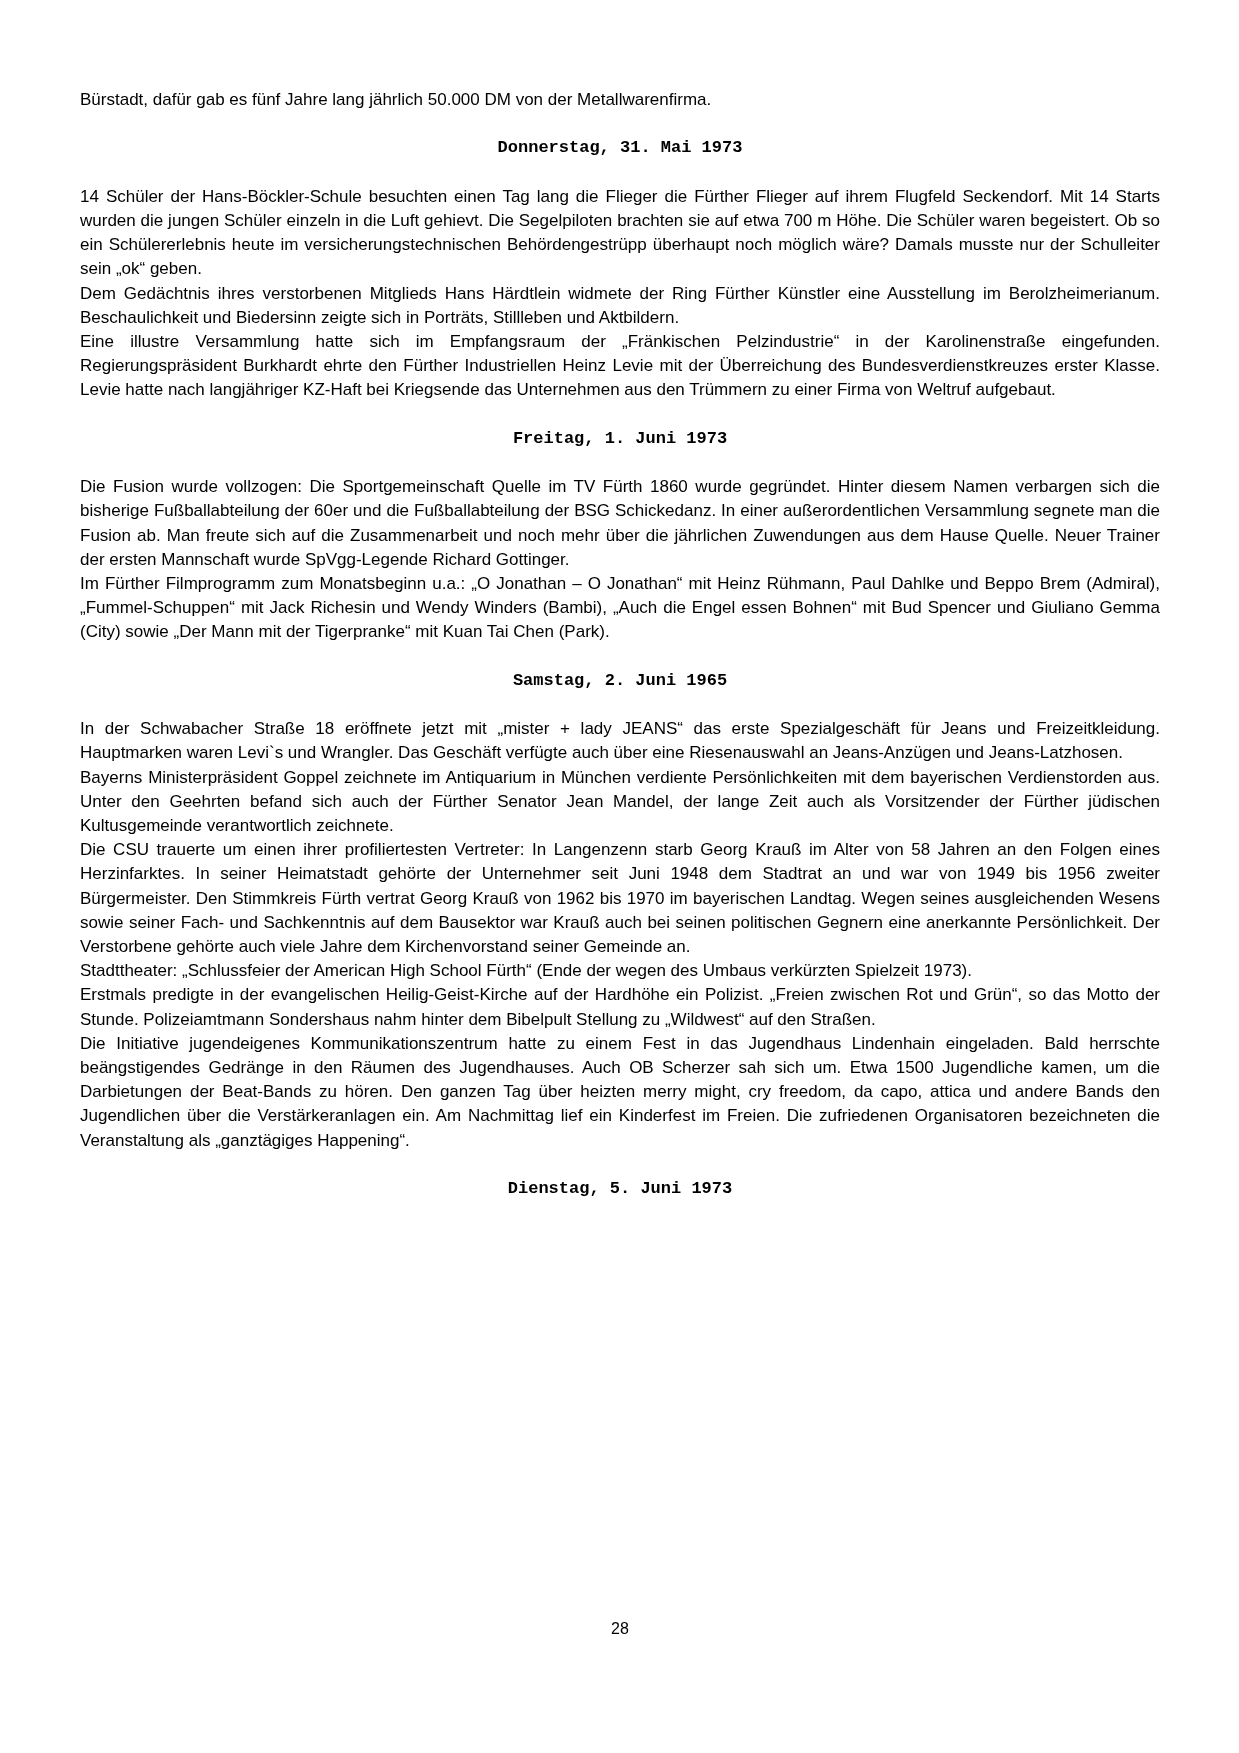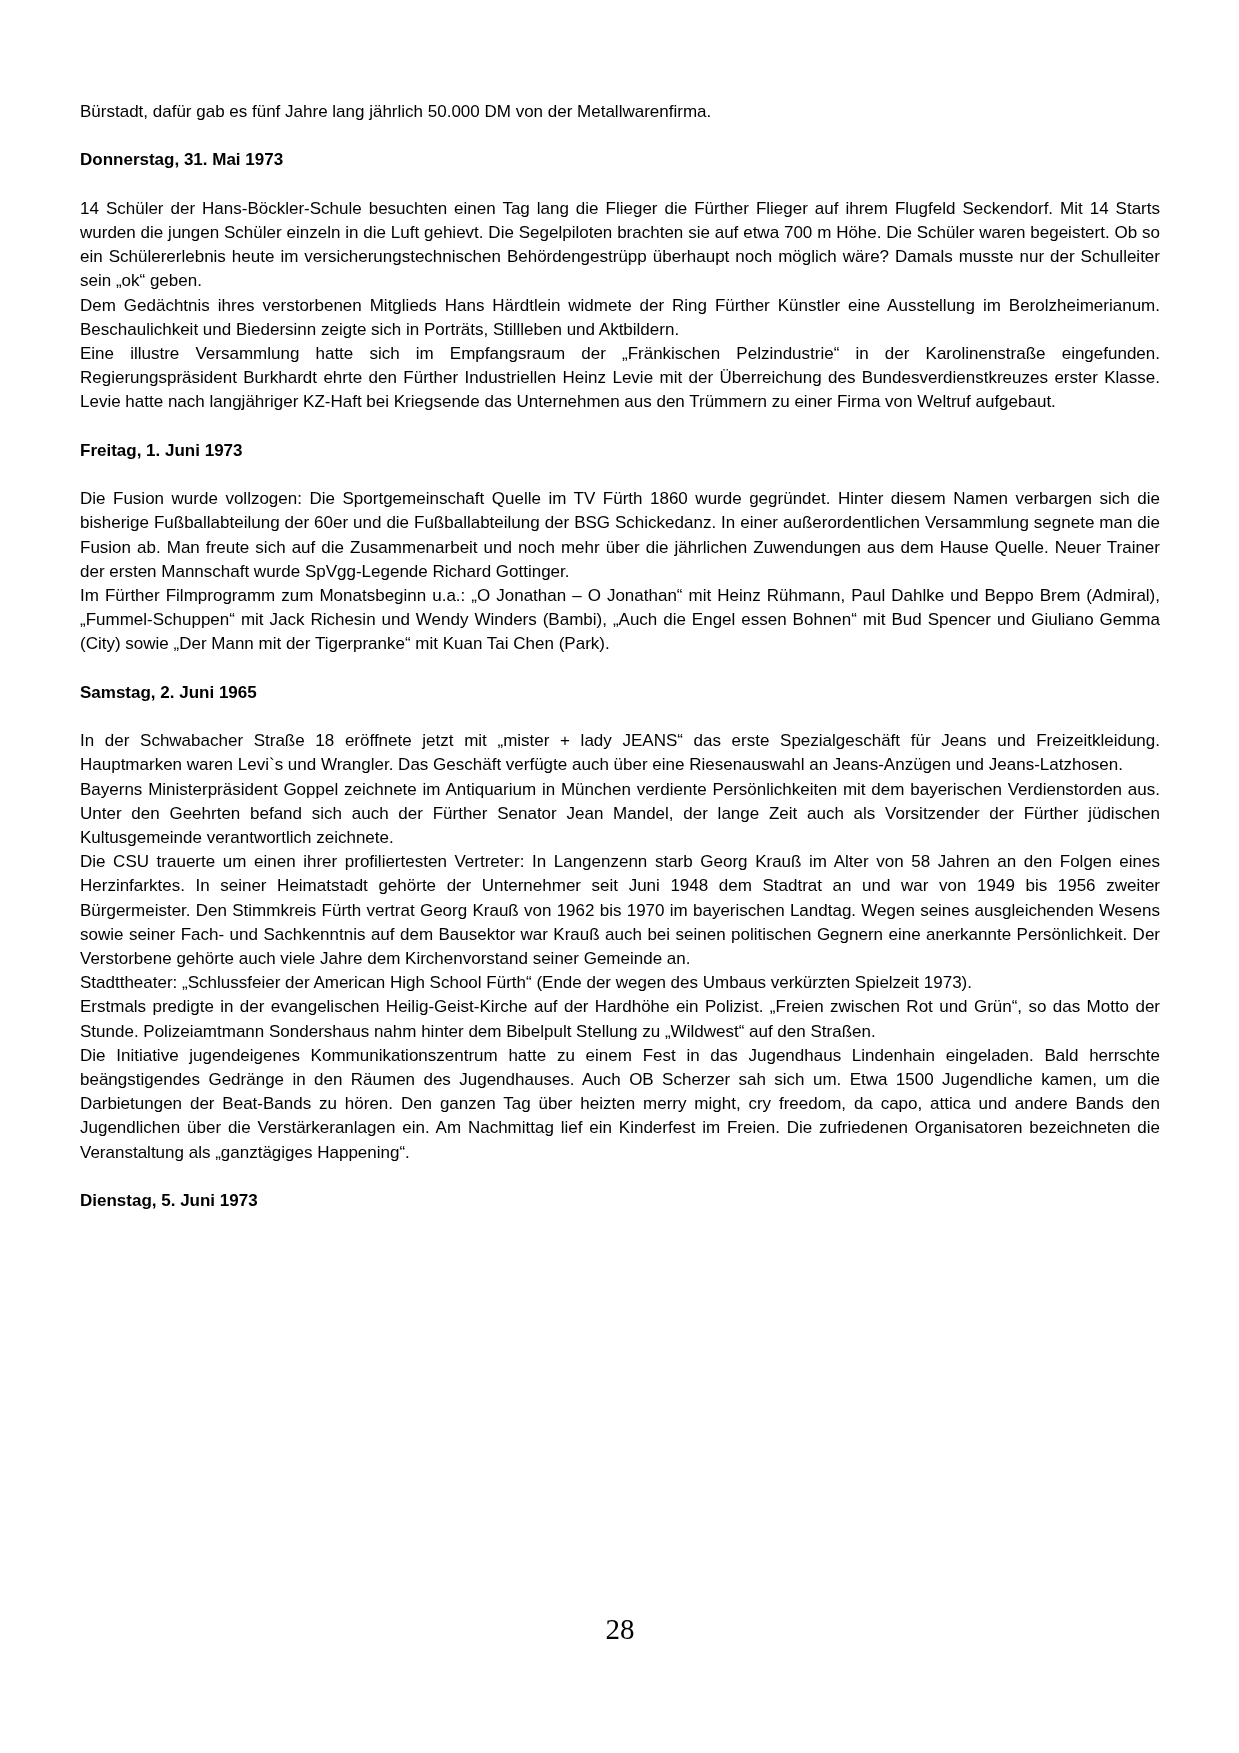--- a/index.html
+++ b/index.html
@@ -17,41 +17,41 @@
     overflow: hidden;
   }
   .content {
     position: absolute;
     left: 80px;
     top: 88px;
     width: 1080px;
     font-size: 17px;
     line-height: 24.2px;
     text-align: justify;
-    margin-top: 12px;
   }
   .body-paragraph {
     margin: 0;
     padding: 0;
   }
   .date-heading {
     font-size: 17px;
     font-weight: bold;
     margin: 24.2px 0;
     padding: 0;
-    text-align: left;
+    text-align: center;
+    font-family: Liberation Mono, monospace;
   }
   .page-footer {
     position: absolute;
     left: 80px;
     top: 1614px;
     width: 1080px;
     text-align: center;
-    font-family: Liberation Serif, serif;
-    font-size: 29px;
+    font-family: Liberation Sans, sans-serif;
+    font-size: 16px;
     line-height: 30px;
   }
 </style>
 </head>
 <body>
 
 <div class="page">
   <div class="content">
     <p class="body-paragraph">Bürstadt, dafür gab es fünf Jahre lang jährlich 50.000 DM von der Metallwarenfirma.</p>
     <h2 class="date-heading">Donnerstag, 31. Mai 1973</h2>

